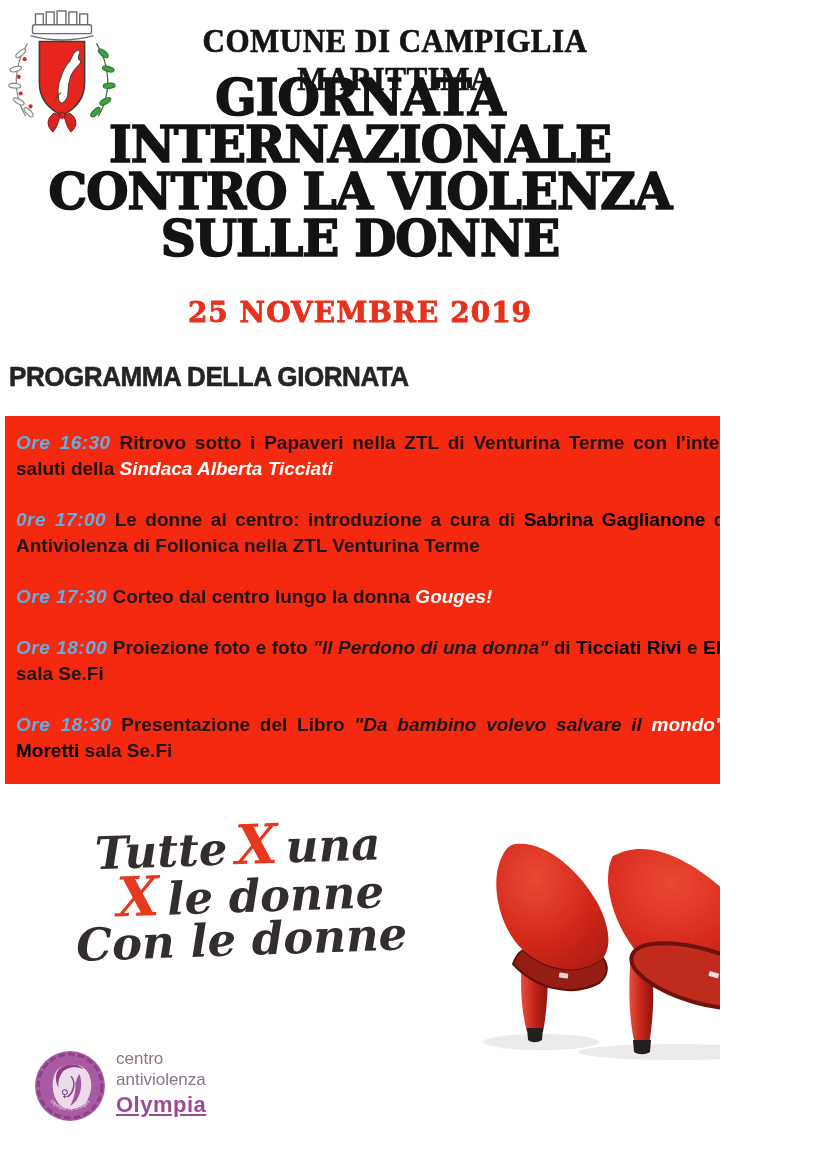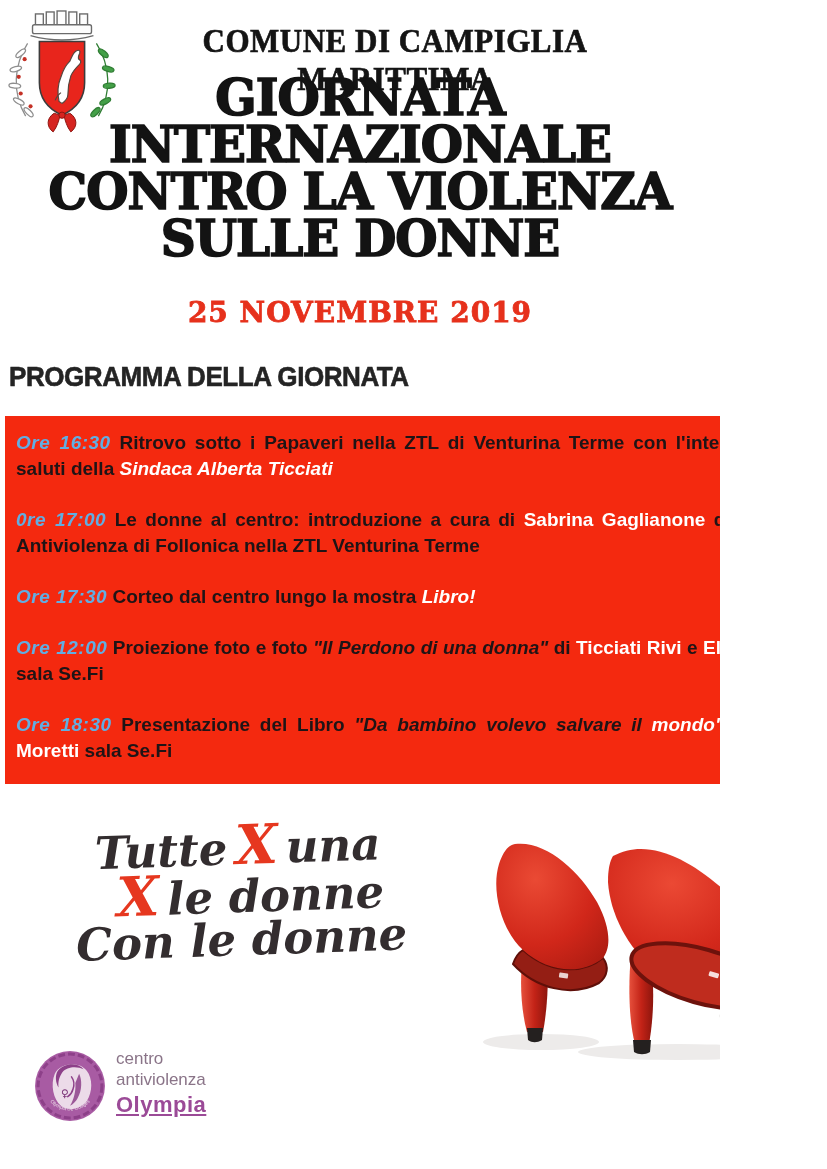--- a/index.html
+++ b/index.html
@@ -35,21 +35,21 @@
   .redbox{
     position:absolute;left:5px;top:416px;width:822px;height:368px;
     background:var(--box-red,#f4290f);box-sizing:border-box;padding:14px 16px 0 11px;
   }
   .entry{
     margin:0 0 25px 0;font-size:19px;line-height:26px;font-weight:700;
     text-align:justify;color:var(--dark-text,#1f1416);
   }
   .seg-time{color:var(--time-blue,#61aee3);font-style:italic;letter-spacing:.5px;}
   .seg-dark{color:var(--dark-text,#1f1416);}
-  .seg-white{color:#ffffff;}
+  .seg-white{color:#000000;}
   .seg-dark-italic{color:var(--dark-text,#1f1416);font-style:italic;}
   .seg-white-italic{color:#ffffff;font-style:italic;}
   
   .campaign{
     position:absolute;left:72px;top:824px;width:400px;
     font-family:"DejaVu Serif",serif;font-style:italic;font-weight:700;
     color:var(--script-ink,#332d2f);transform:rotate(-2deg);transform-origin:left top;
   }
   .c-line{white-space:nowrap;font-size:45px;line-height:50px;}
   .c-line.c1{padding-left:22px;}
@@ -131,24 +131,24 @@
   <div class="prog-head">PROGRAMMA DELLA GIORNATA</div>
 
   <div class="redbox">
     <p class="entry">
       <span class="seg-time">Ore 16:30</span><span class="seg-dark"> Ritrovo sotto i Papaveri nella ZTL di Venturina Terme con l'intervento e i saluti della </span><span class="seg-white-italic">Sindaca Alberta Ticciati</span>
     </p>
     <p class="entry">
       <span class="seg-time">0re 17:00</span><span class="seg-dark"> Le donne al centro: introduzione a cura di </span><span class="seg-white">Sabrina Gaglianone</span><span class="seg-dark"> del Centro Antiviolenza di Follonica nella ZTL Venturina Terme</span>
     </p>
     <p class="entry">
-      <span class="seg-time">Ore 17:30</span><span class="seg-dark"> Corteo dal centro lungo la mostra </span><span class="seg-white-italic">Libro!</span>
-    </p>
-    <p class="entry">
-      <span class="seg-time">Ore 12:00</span><span class="seg-dark"> Proiezione foto e foto </span><span class="seg-dark-italic">"Il Perdono di una donna"</span><span class="seg-dark"> di </span><span class="seg-white">Ticciati Rivi</span><span class="seg-dark"> e </span><span class="seg-white">Elisa Fiorini</span><span class="seg-dark"> sala Se.Fi</span>
+      <span class="seg-time">Ore 17:30</span><span class="seg-dark"> Corteo dal centro lungo la donna </span><span class="seg-white-italic">Gouges!</span>
+    </p>
+    <p class="entry">
+      <span class="seg-time">Ore 18:00</span><span class="seg-dark"> Proiezione foto e foto </span><span class="seg-dark-italic">"Il Perdono di una donna"</span><span class="seg-dark"> di </span><span class="seg-white">Ticciati Rivi</span><span class="seg-dark"> e </span><span class="seg-white">Elisa Fiorini</span><span class="seg-dark"> sala Se.Fi</span>
     </p>
     <p class="entry">
       <span class="seg-time">Ore 18:30</span><span class="seg-dark"> Presentazione del Libro </span><span class="seg-dark-italic">"Da bambino volevo salvare il </span><span class="seg-white-italic">mondo"</span><span class="seg-dark"> di </span><span class="seg-white">Mario Moretti</span><span class="seg-dark"> sala Se.Fi</span>
     </p>
   </div>
 
   <div class="campaign">
     <div class="c-line c1"><span>Tutte</span><span class="c-x">X</span><span>una</span></div>
     <div class="c-line c2"><span class="c-x">X</span><span>le donne</span></div>
     <div class="c-line c3">Con le donne</div>

